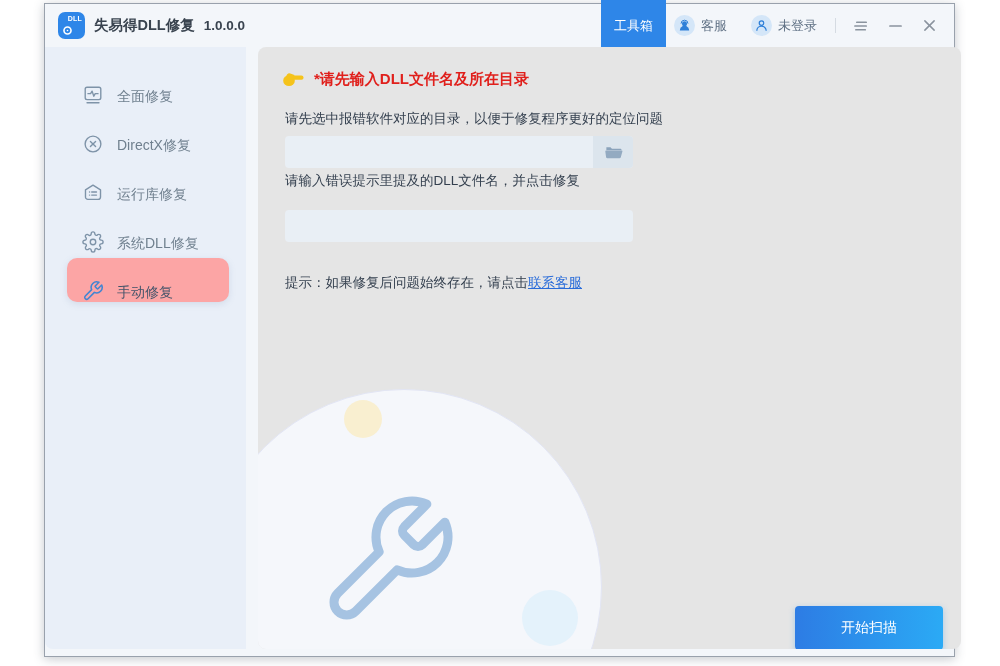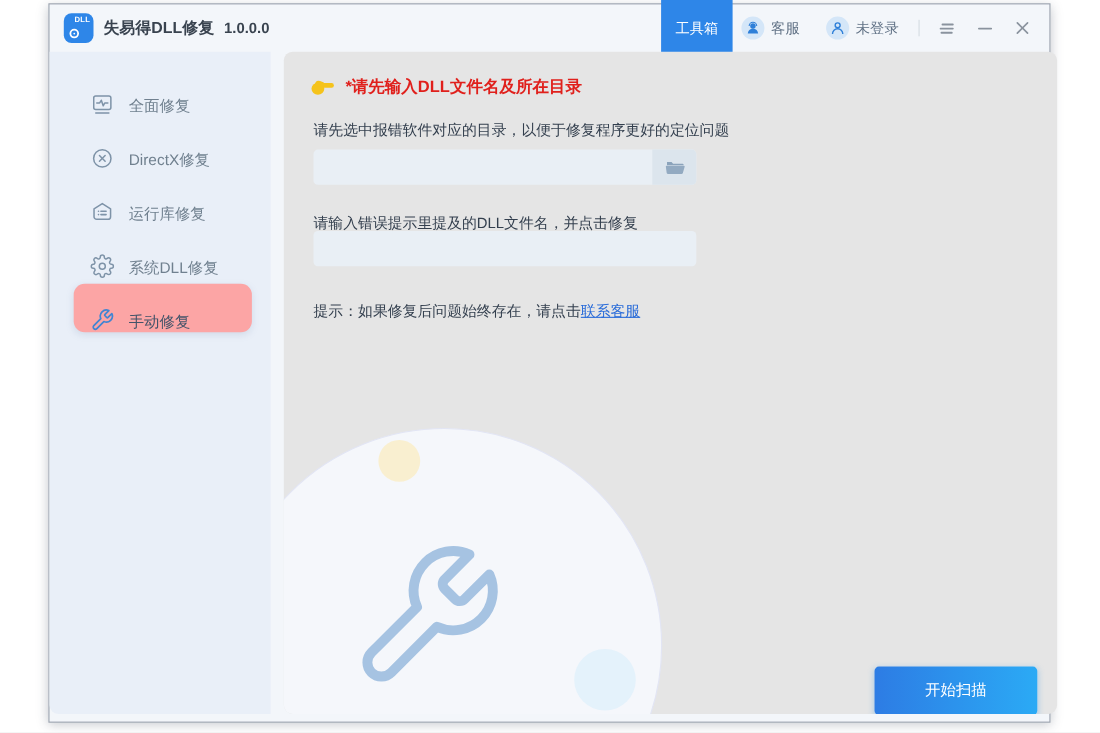--- a/index.html
+++ b/index.html
@@ -57,21 +57,21 @@
   }
   .wm-circle{position:absolute;left:-52px;top:342px;width:394px;height:394px;border-radius:50%;
     background:#f5f7fb;border:1px solid #e2e5f4;}
   .wm-yellow{position:absolute;left:86px;top:353px;width:38px;height:38px;border-radius:50%;background:#f9efd0;}
   .wm-blue{position:absolute;left:264px;top:543px;width:56px;height:56px;border-radius:50%;background:#e4f2fb;}
   .wm-wrench{position:absolute;left:58px;top:442px;width:144px;height:144px;color:#a6c3e2;}
   .notice-row{position:absolute;left:23px;top:22px;display:flex;align-items:center;gap:9px;z-index:2;}
   .notice-text{color:var(--notice-red,#e0201c);font-weight:bold;font-size:15px;}
   .fld-label{position:absolute;left:27px;font-size:13.5px;color:#333f4e;z-index:2;}
   .lbl-dir{top:63px;}
-  .lbl-dll{top:147px;}
+  .lbl-dll{top:125px;}
   .input-wrap{position:absolute;left:27px;width:348px;height:32px;background:#e9eff5;border-radius:4px;z-index:2;}
   .iw-dir{top:89px;}
   .iw-dll{top:163px;}
   .field{
     position:absolute;left:0;top:0;height:100%;border:none;background:transparent;outline:none;
     padding:0 10px;font-size:13px;color:#333;font-family:inherit;box-sizing:border-box;width:100%;
   }
   .iw-dir .field{width:308px;}
   .folder-btn{
     position:absolute;right:0;top:0;width:40px;height:32px;background:#dce5ed;

